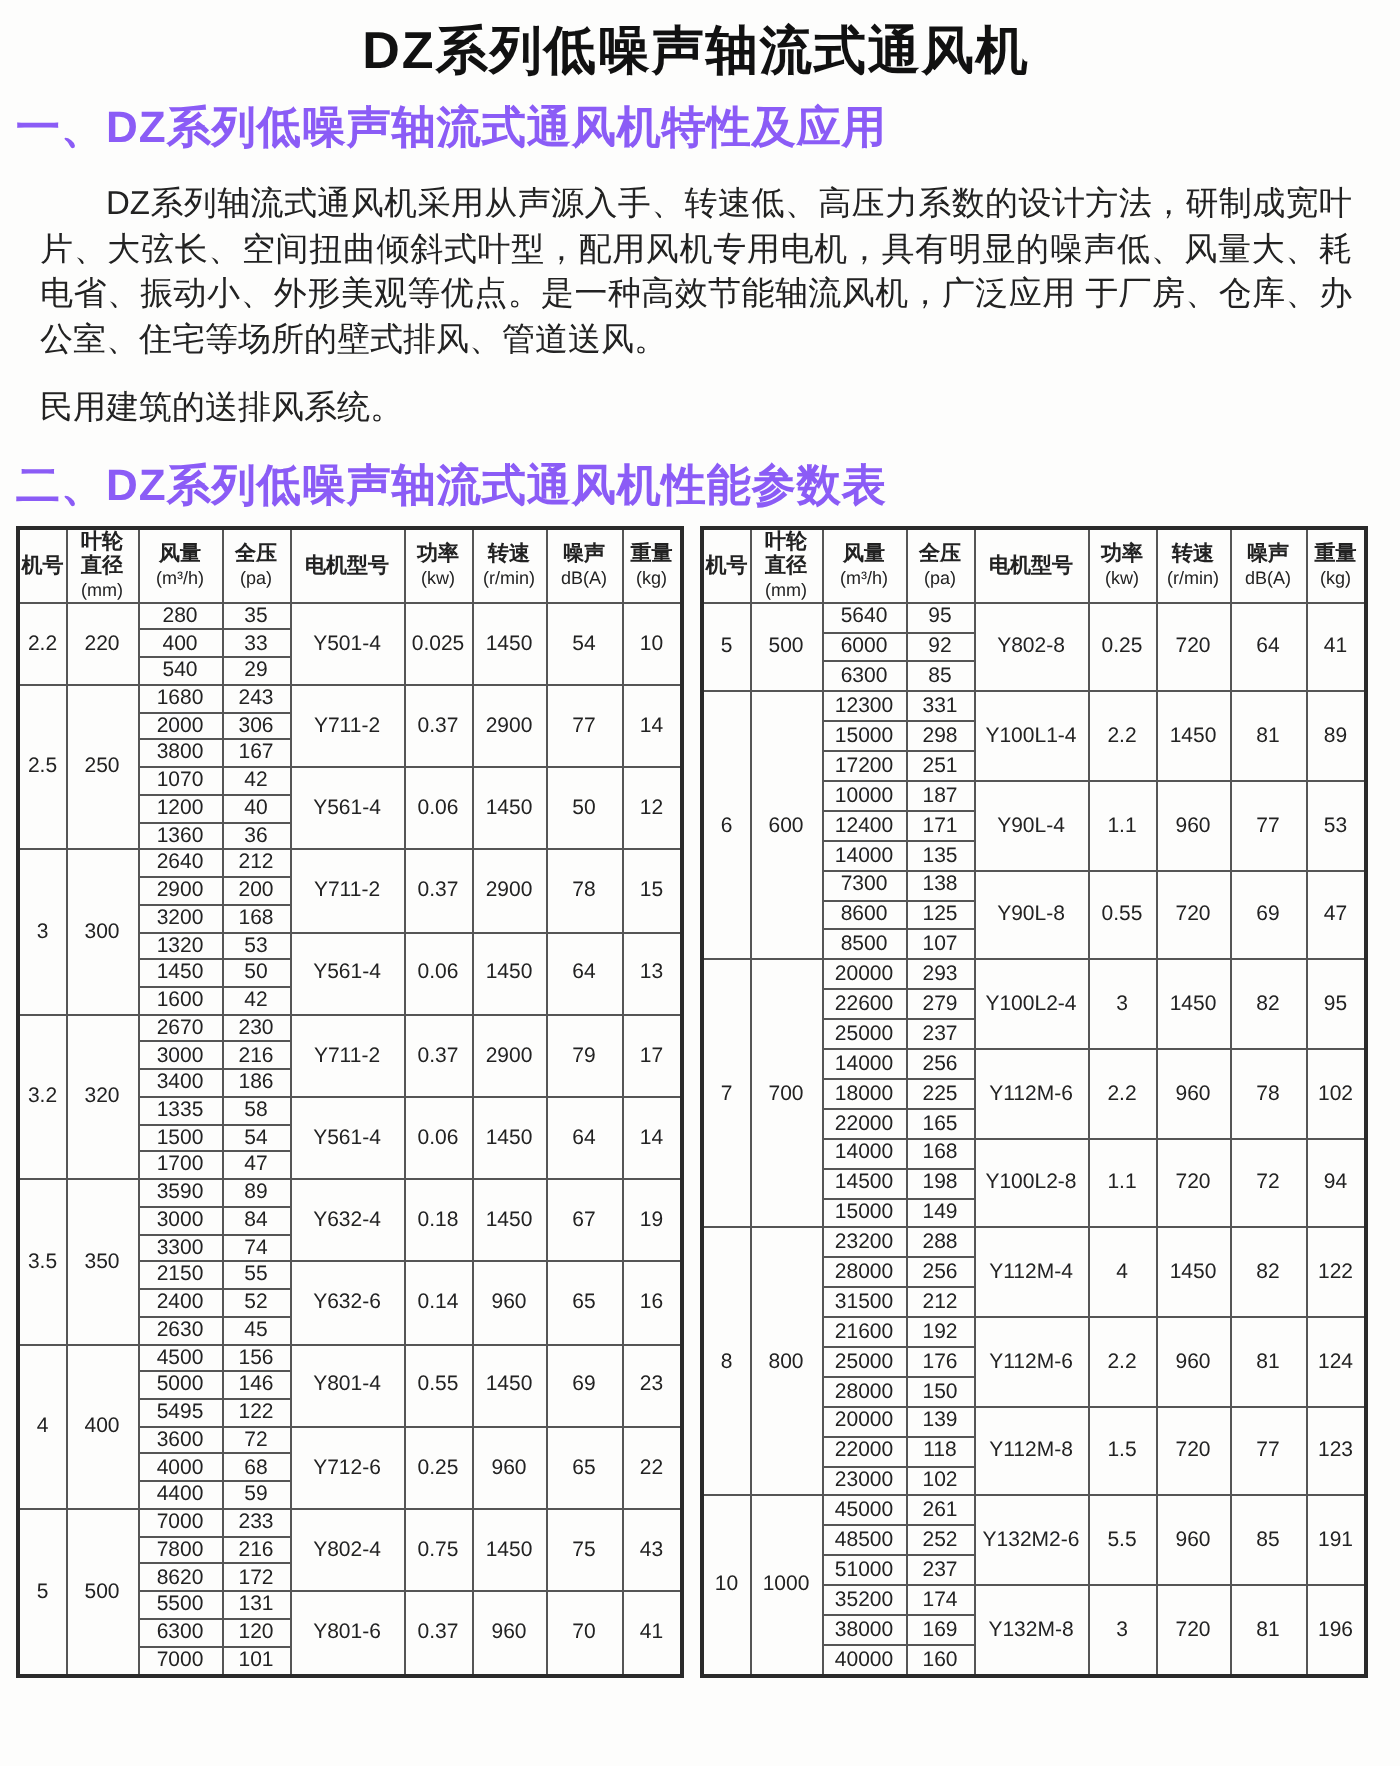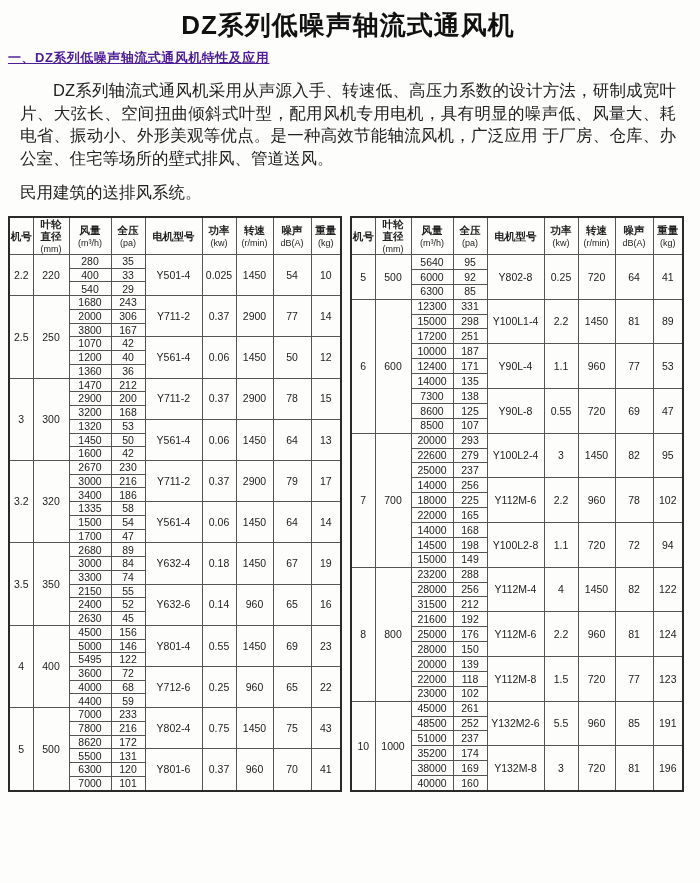--- a/index.html
+++ b/index.html
@@ -1,19 +1,19 @@
 <!DOCTYPE html>
 <html><head>
 <meta charset="utf-8">
 <style>
   html,body{margin:0;padding:0;background:#fff;}
   body{width:700px;height:883px;overflow:hidden;font-family:"Liberation Sans",sans-serif;color:#1c1c1c;}
   .page{box-sizing:border-box;width:700px;height:883px;padding:6px 12px 8px 8px;background:#fdfdfc;}
   .doc-title{text-align:center;font-size:26px;font-weight:bold;margin:2px 0 6px 0;letter-spacing:1px;color:#111;}
-  .sec-heading{font-size:13px;font-weight:bold;margin:4px 0 4px 0;color:#4c1d95;letter-spacing:0.5px;text-decoration:underline;}
+  .sec-heading{font-size:22px;font-weight:bold;margin:4px 0 4px 0;color:#8b5cf6;letter-spacing:0.5px;}
   .para{font-size:16.5px;line-height:22.5px;margin:12px;text-align:justify;color:#222;}
   .para.indent{text-indent:2em;}
   .tables{display:flex;gap:8px;margin-top:5px;align-items:stretch;}
   table.perf{border-collapse:collapse;table-layout:fixed;border:2px solid #2a2a2a;background:#fdfdfc;}
   table.perf th,table.perf td{border:1px solid #555;text-align:center;vertical-align:middle;padding:0;overflow:hidden;white-space:nowrap;font-family:"Liberation Sans",sans-serif;}
   table.perf th{height:36px;font-size:10.5px;font-weight:bold;line-height:1.15;color:#222;white-space:normal;}
   table.perf th .unit{font-size:9px;font-weight:normal;}
   #table-left td{height:12.6px;}
   #table-right td{height:13.9px;}
   table.perf td{font-size:10.5px;line-height:1;color:#222;}
@@ -22,20 +22,21 @@
 </head>
 <body>
 
 <div class="page">
   <div class="doc-title">DZ系列低噪声轴流式通风机</div>
 
   <div class="sec-heading">一、DZ系列低噪声轴流式通风机特性及应用</div>
   <p class="para indent">DZ系列轴流式通风机采用从声源入手、转速低、高压力系数的设计方法，研制成宽叶片、大弦长、空间扭曲倾斜式叶型，配用风机专用电机，具有明显的噪声低、风量大、耗电省、振动小、外形美观等优点。是一种高效节能轴流风机，广泛应用 于厂房、仓库、办公室、住宅等场所的壁式排风、管道送风。</p>
   <p class="para">民用建筑的送排风系统。</p>
 
+  <div class="sec-heading">二、DZ系列低噪声轴流式通风机性能参数表</div>
 
   <div class="tables">
     <table class="perf" id="table-left">
       <colgroup>
         <col style="width:24px">
           <col style="width:36px">
           <col style="width:42px">
           <col style="width:34px">
         <col style="width:57px">
           <col style="width:34px">
@@ -108,21 +109,21 @@
             <td>1200</td>
             <td>40</td>
           </tr>
           <tr>
             <td>1360</td>
             <td>36</td>
           </tr>
           <tr class="g-start">
             <td rowspan="6">3</td>
             <td rowspan="6">300</td>
-            <td>1470</td>
+            <td>2640</td>
             <td>212</td>
             <td rowspan="3">Y711-2</td>
             <td rowspan="3">0.37</td>
             <td rowspan="3">2900</td>
             <td rowspan="3">78</td>
             <td rowspan="3">15</td>
           </tr>
           <tr>
             <td>2900</td>
             <td>200</td>
@@ -180,21 +181,21 @@
             <td>1500</td>
             <td>54</td>
           </tr>
           <tr>
             <td>1700</td>
             <td>47</td>
           </tr>
           <tr class="g-start">
             <td rowspan="6">3.5</td>
             <td rowspan="6">350</td>
-            <td>2680</td>
+            <td>3590</td>
             <td>89</td>
             <td rowspan="3">Y632-4</td>
             <td rowspan="3">0.18</td>
             <td rowspan="3">1450</td>
             <td rowspan="3">67</td>
             <td rowspan="3">19</td>
           </tr>
           <tr>
             <td>3000</td>
             <td>84</td>

